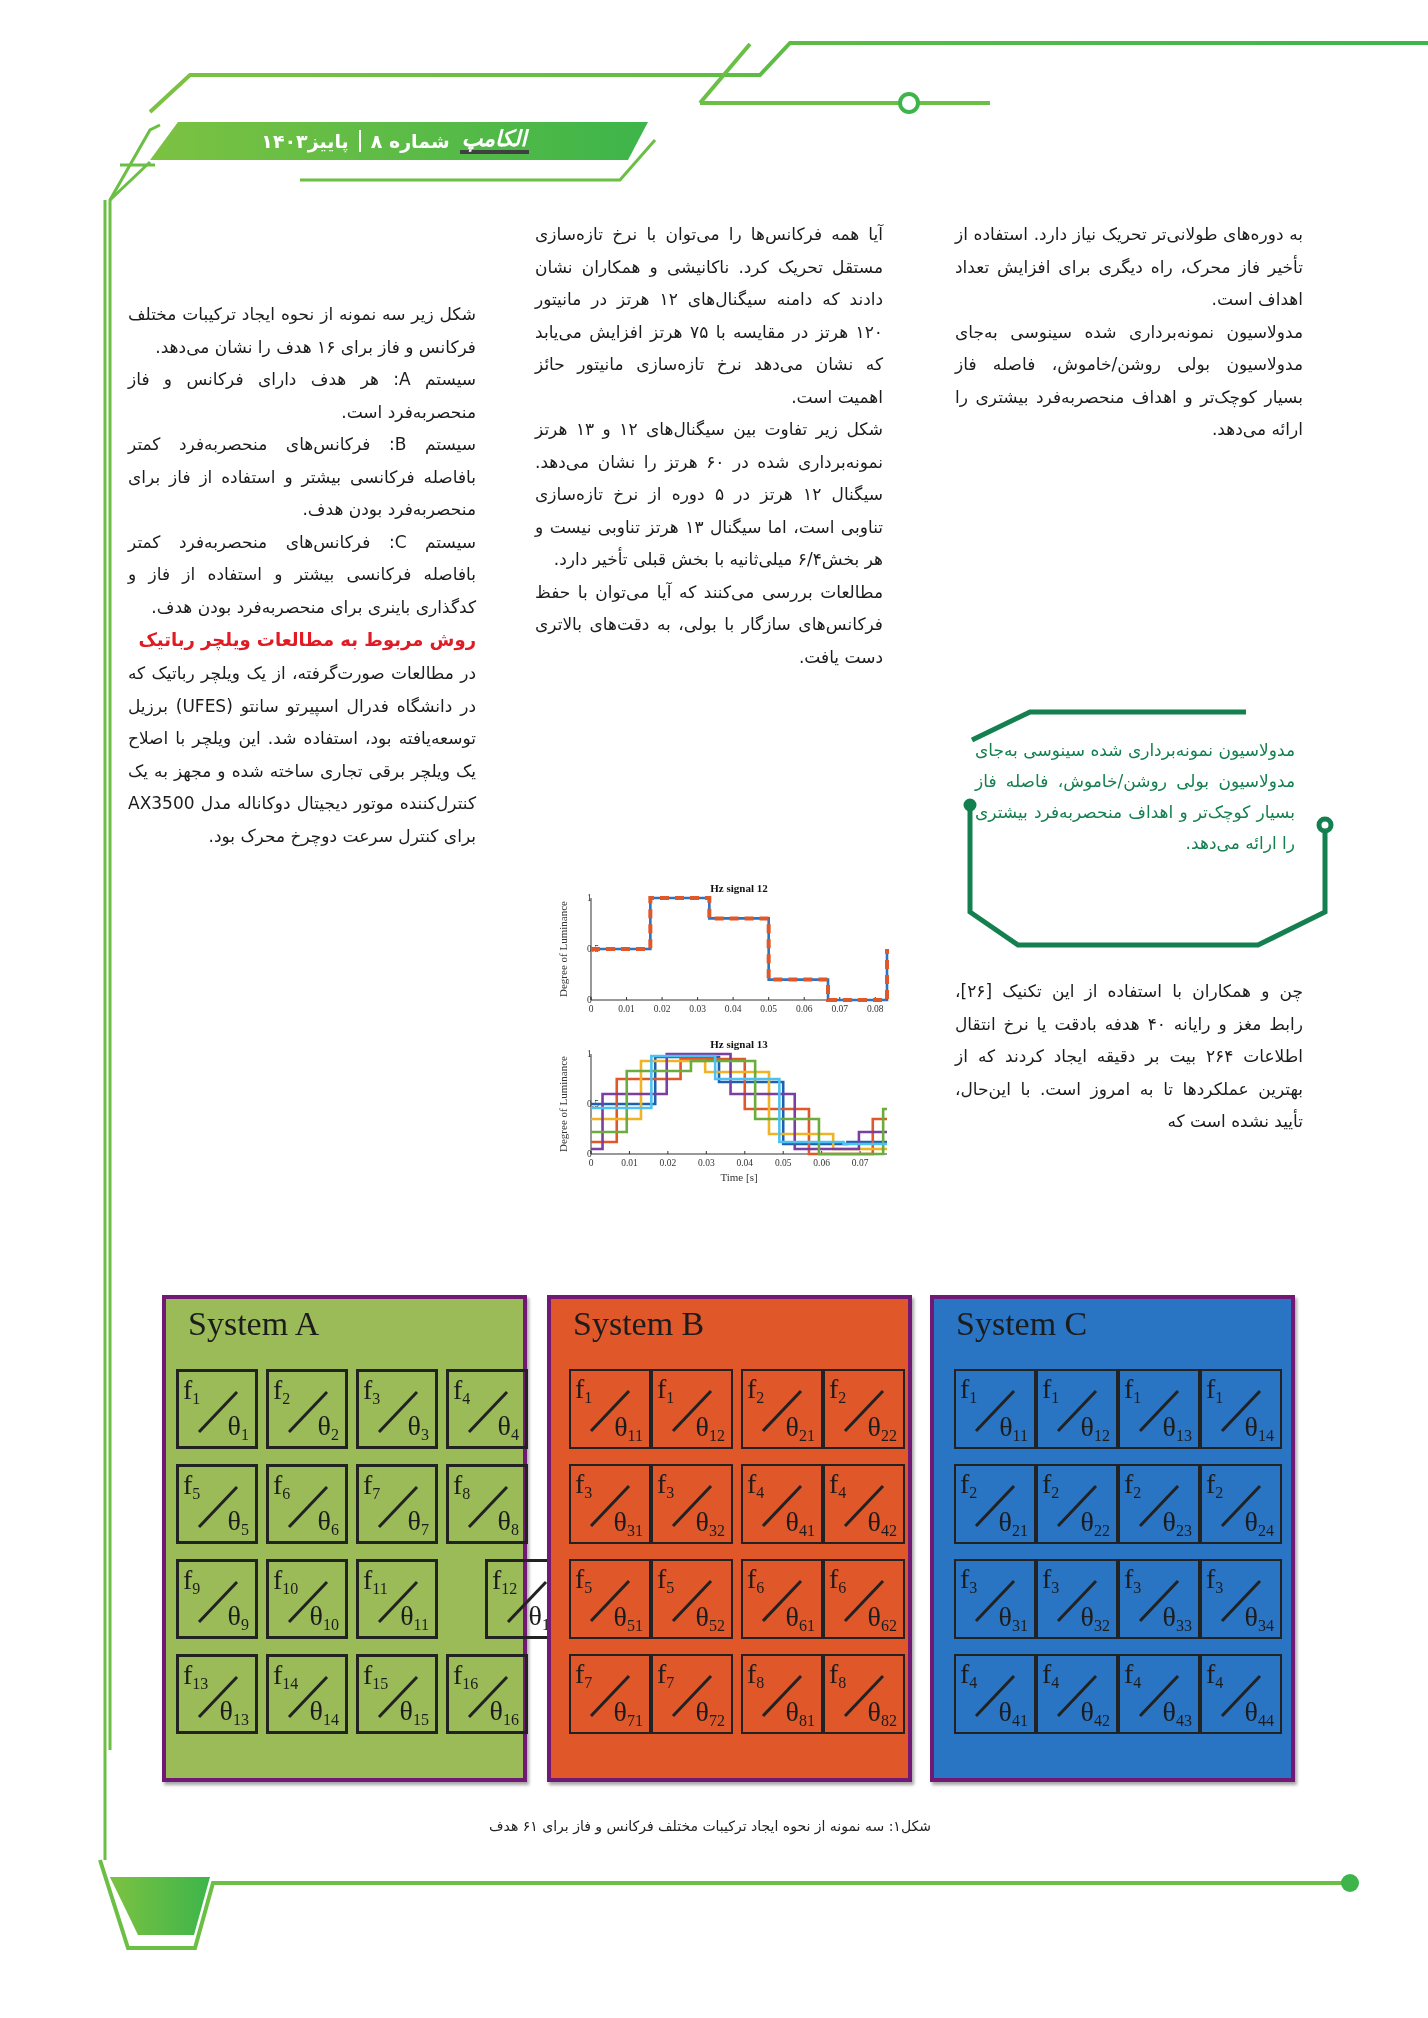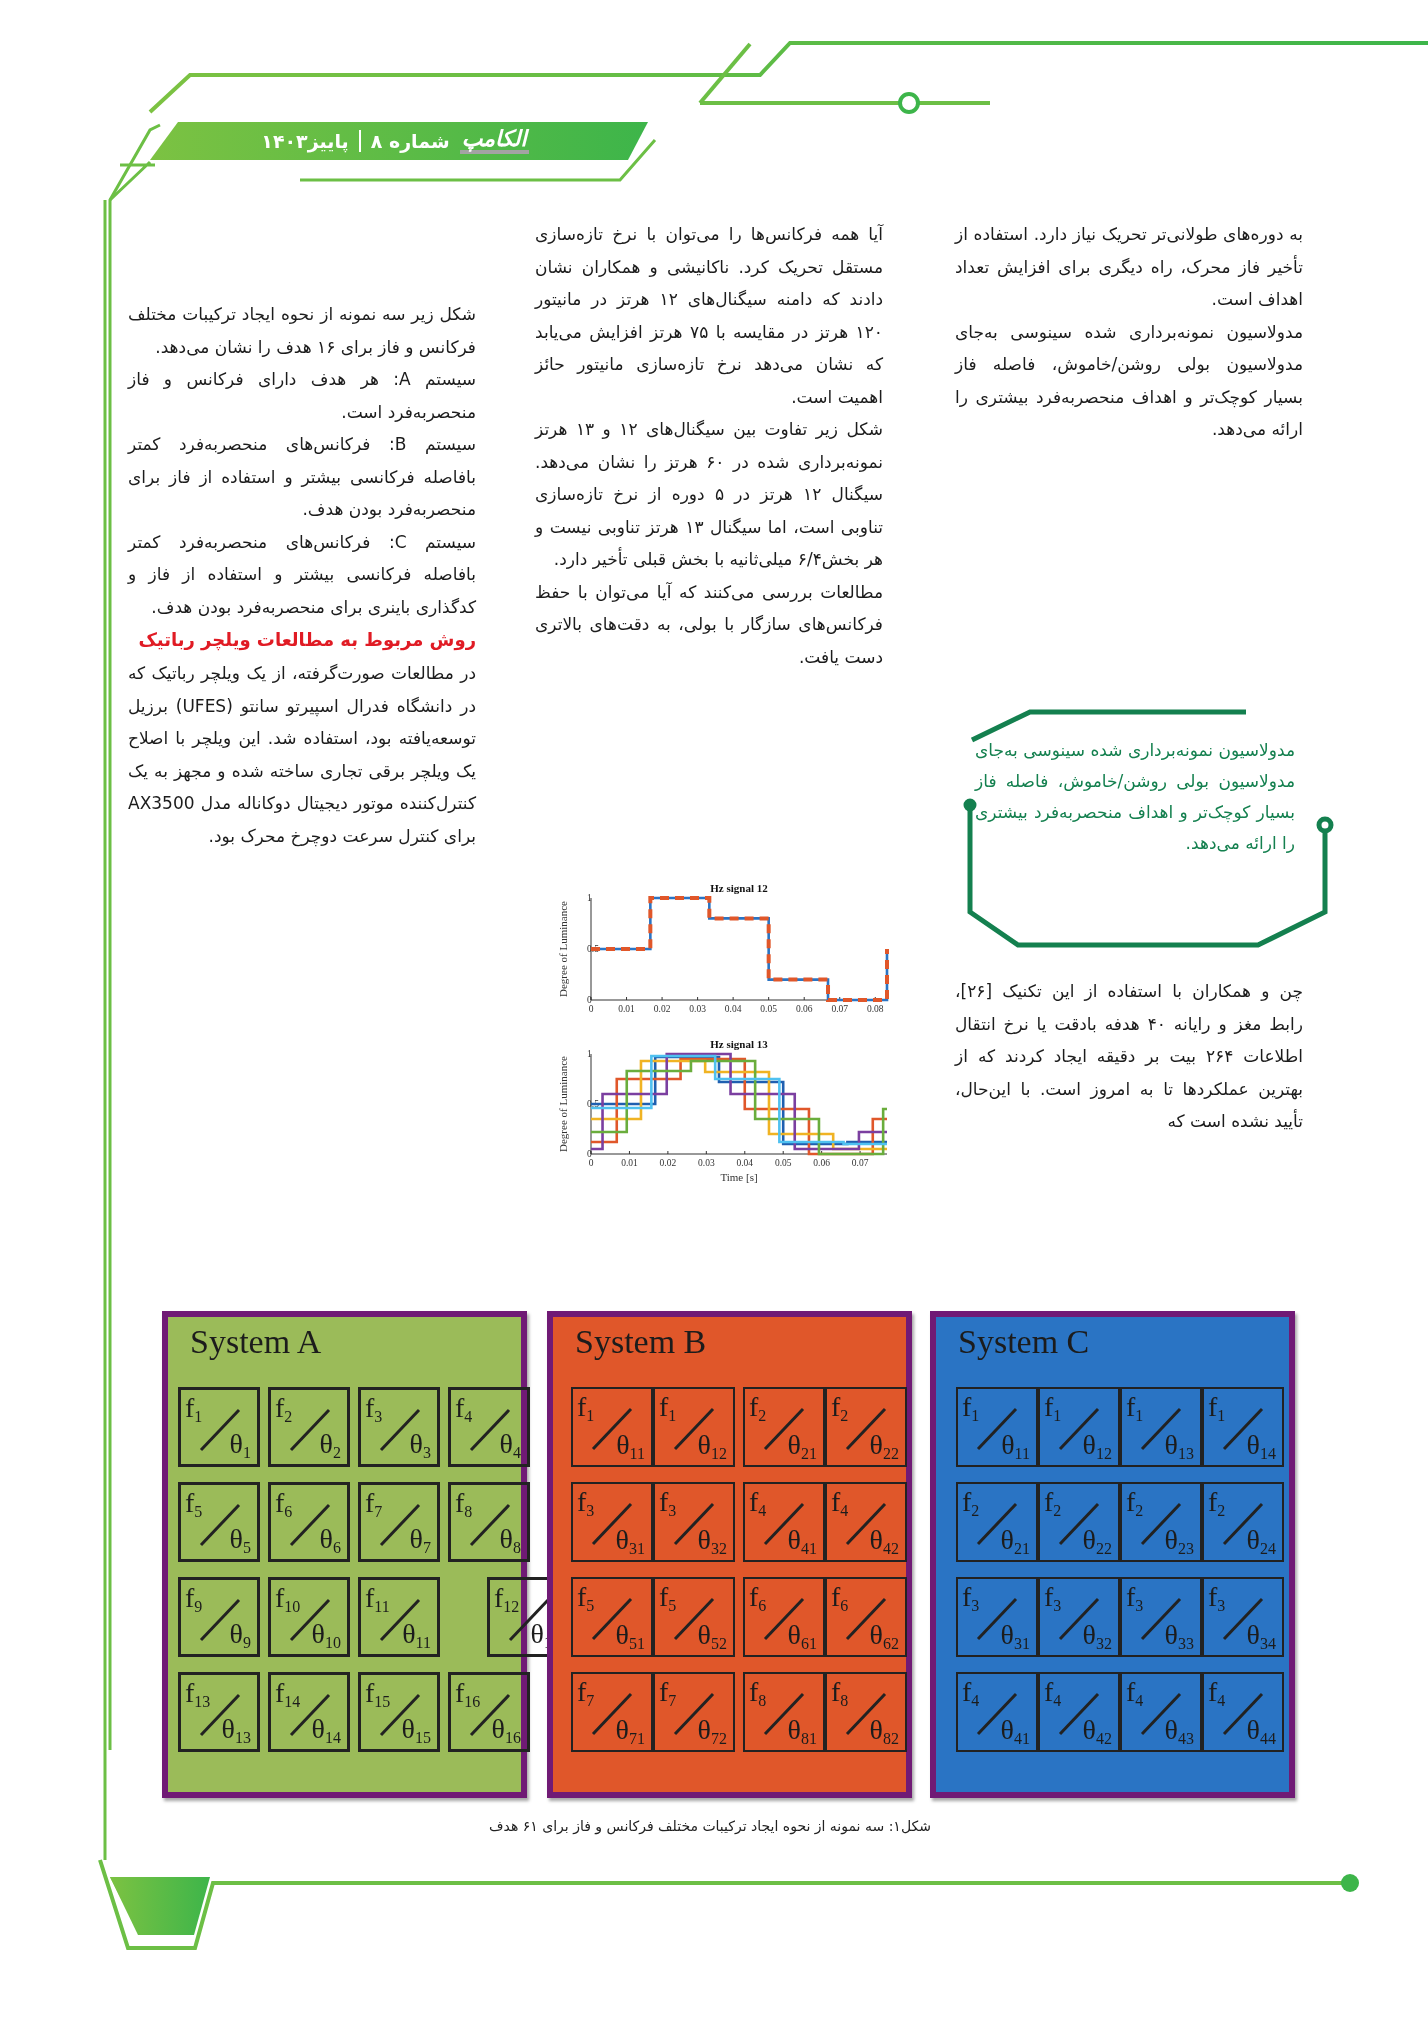--- a/index.html
+++ b/index.html
@@ -3,37 +3,37 @@
 <meta charset="utf-8">
 <style>
   html, body { margin:0; padding:0; background:#ffffff; }
   body { width:1428px; height:2018px; position:relative; overflow:hidden;
          font-family:"DejaVu Sans", sans-serif; color:#1a1a1a; }
   .deco { position:absolute; left:0; top:0; width:1428px; height:2018px; pointer-events:none; }
   .header-band { position:absolute; left:150px; top:122px; width:490px; height:38px;
     display:flex; align-items:center; justify-content:center; gap:10px; direction:rtl;
     color:#fff; font-size:19px; font-weight:bold; }
   .logo { font-family:"DejaVu Sans", sans-serif; font-style:italic; font-weight:bold; font-size:22px;
-    color:#fff; letter-spacing:-1px; border-bottom:4px solid #a3a3a3; line-height:22px; padding:0 2px; }
+    color:#fff; letter-spacing:-1px; border-bottom:4px solid #404040; line-height:22px; padding:0 2px; }
   .sep { display:inline-block; width:2px; height:22px; background:#fff; }
   .col { position:absolute; direction:rtl; text-align:justify; text-align-last:right;
     font-size:17px; line-height:32.5px; color:#1c1c1c; }
   .col p { margin:0; }
   .col-right { left:955px; top:218px; width:348px; }
   .col-right2 { left:955px; top:975px; width:348px; }
   .col-mid { left:535px; top:218px; width:348px; }
   .col-left { left:128px; top:298px; width:348px; }
   .subhead { color:#e01b24; font-weight:bold; font-size:18px; line-height:34px; }
   .callout { position:absolute; left:975px; top:735px; width:320px; direction:rtl;
     color:#14804f; font-size:17px; line-height:31px; text-align:justify; text-align-last:right; }
   .fig-title { font-family:"Liberation Serif", serif; font-weight:bold; font-size:11px; fill:#111; }
   .tick { font-family:"Liberation Serif", serif; font-size:9.5px; fill:#333; }
   .axlab { font-family:"Liberation Serif", serif; font-size:11px; fill:#333; }
   .systems { position:absolute; left:162px; top:1295px; width:1130px; height:490px; }
-  .sys { position:absolute; top:16px; width:365px; height:487px; border:6px solid #701a75;
+  .sys { position:absolute; top:0; width:365px; height:487px; border:4px solid #701a75;
     box-shadow:2px 3px 3px rgba(0,0,0,.35); box-sizing:border-box; direction:ltr; }
   .sys-title { position:absolute; left:22px; top:6px; font-family:"Liberation Serif", serif;
     font-size:34px; color:#1c1c1c; }
   .cell { position:absolute; width:82px; height:80px; box-sizing:border-box;
     font-family:"Liberation Serif", serif; color:#1c1c1c; }
   .cell .f { position:absolute; left:4px; top:2px; font-size:28px; }
   .cell .th { position:absolute; right:6px; bottom:2px; font-size:28px; }
   .cell sub { font-size:16px; vertical-align:-5px; }
   .cell .slash { position:absolute; left:14px; top:14px; width:56px; height:50px; }
   .caption { position:absolute; left:300px; top:1818px; width:820px; text-align:center;

